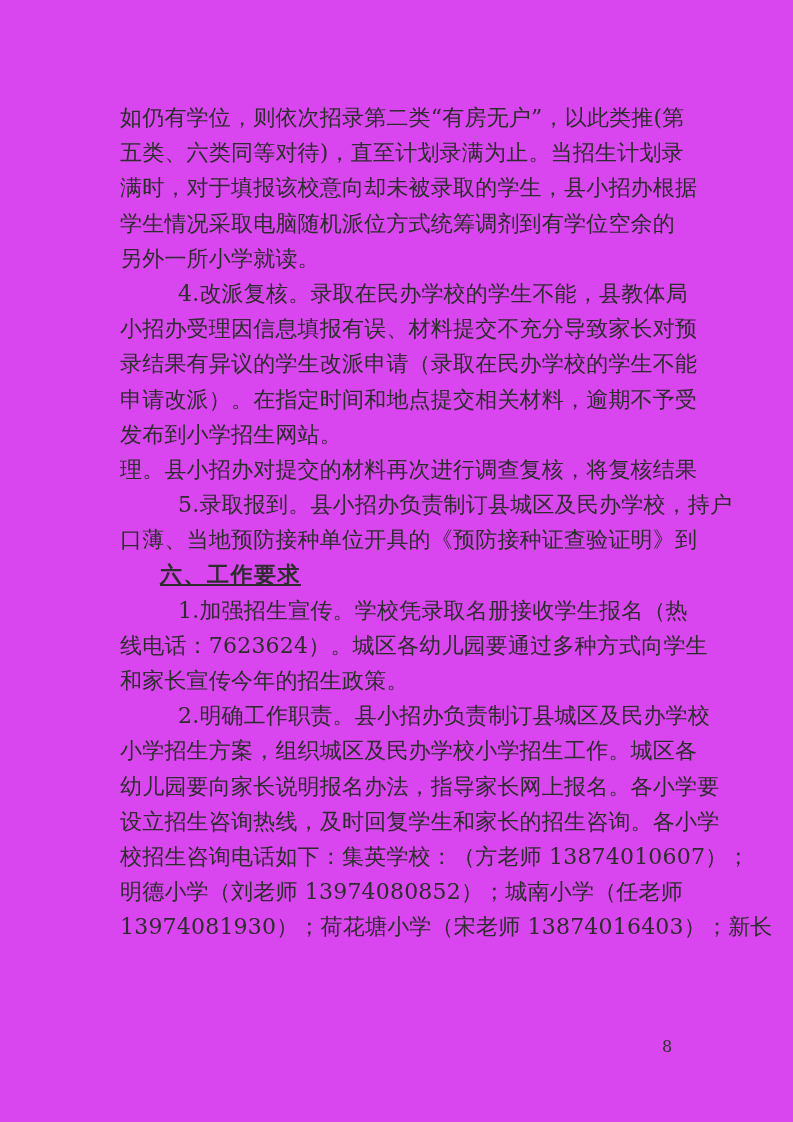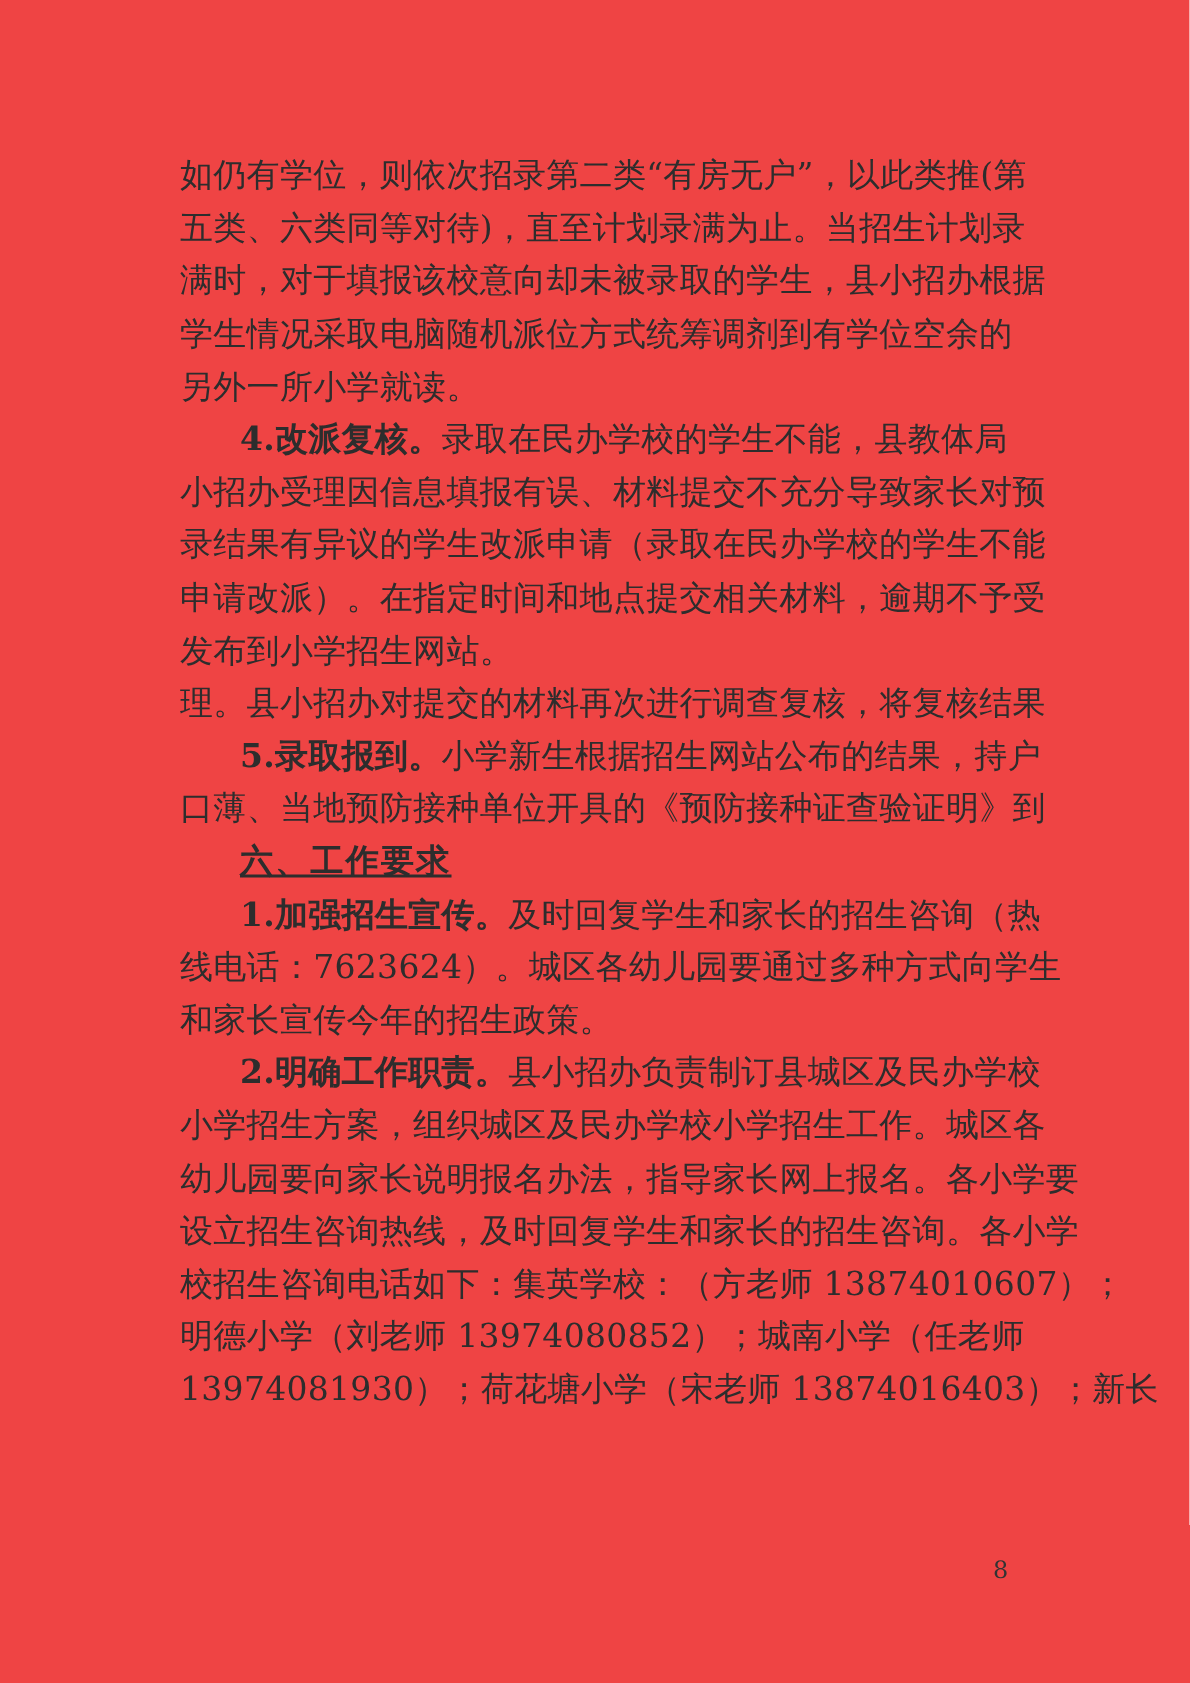--- a/index.html
+++ b/index.html
@@ -4,21 +4,21 @@
 <style>
   html, body {
     margin: 0;
     padding: 0;
     background: #ffffff;
   }
   .page {
     position: relative;
     width: 793px;
     height: 1122px;
-    background: #ef4444;
+    background: #d946ef;
     overflow: hidden;
     font-family: "DejaVu Serif", "Liberation Serif", serif;
   }
   .textblock {
     position: absolute;
     left: 120px;
     top: 100px;
     width: 572px;
   }
   .line {
@@ -29,21 +29,22 @@
     white-space: nowrap;
     letter-spacing: 0.2px;
   }
   .line.indent {
     padding-left: 40px;
   }
   .seg-regular {
     font-weight: 400;
   }
   .seg-bold {
-    font-weight: 700;
+    font-weight: 400;
+    margin-left: 18px;
   }
   .seg-heading {
     font-weight: 700;
     font-family: "DejaVu Sans", "Liberation Sans", sans-serif;
     letter-spacing: 1.5px;
     text-decoration: underline;
   }
   .pagenum {
     position: absolute;
     left: 662px;
@@ -63,24 +64,24 @@
       <div class="line"><span class="seg-regular">五类、六类同等对待)，直至计划录满为止。当招生计划录</span></div>
       <div class="line"><span class="seg-regular">满时，对于填报该校意向却未被录取的学生，县小招办根据</span></div>
       <div class="line"><span class="seg-regular">学生情况采取电脑随机派位方式统筹调剂到有学位空余的</span></div>
       <div class="line"><span class="seg-regular">另外一所小学就读。</span></div>
       <div class="line indent"><span class="seg-bold">4.改派复核。</span><span class="seg-regular">录取在民办学校的学生不能，县教体局</span></div>
       <div class="line"><span class="seg-regular">小招办受理因信息填报有误、材料提交不充分导致家长对预</span></div>
       <div class="line"><span class="seg-regular">录结果有异议的学生改派申请（录取在民办学校的学生不能</span></div>
       <div class="line"><span class="seg-regular">申请改派）。在指定时间和地点提交相关材料，逾期不予受</span></div>
       <div class="line"><span class="seg-regular">发布到小学招生网站。</span></div>
       <div class="line"><span class="seg-regular">理。县小招办对提交的材料再次进行调查复核，将复核结果</span></div>
-      <div class="line indent"><span class="seg-bold">5.录取报到。</span><span class="seg-regular">小学新生根据招生网站公布的结果，持户</span></div>
+      <div class="line indent"><span class="seg-bold">5.录取报到。</span><span class="seg-regular">县小招办负责制订县城区及民办学校，持户</span></div>
       <div class="line"><span class="seg-regular">口薄、当地预防接种单位开具的《预防接种证查验证明》到</span></div>
       <div class="line indent"><span class="seg-heading">六、工作要求</span></div>
-      <div class="line indent"><span class="seg-bold">1.加强招生宣传。</span><span class="seg-regular">及时回复学生和家长的招生咨询（热</span></div>
+      <div class="line indent"><span class="seg-bold">1.加强招生宣传。</span><span class="seg-regular">学校凭录取名册接收学生报名（热</span></div>
       <div class="line"><span class="seg-regular">线电话：7623624）。城区各幼儿园要通过多种方式向学生</span></div>
       <div class="line"><span class="seg-regular">和家长宣传今年的招生政策。</span></div>
       <div class="line indent"><span class="seg-bold">2.明确工作职责。</span><span class="seg-regular">县小招办负责制订县城区及民办学校</span></div>
       <div class="line"><span class="seg-regular">小学招生方案，组织城区及民办学校小学招生工作。城区各</span></div>
       <div class="line"><span class="seg-regular">幼儿园要向家长说明报名办法，指导家长网上报名。各小学要</span></div>
       <div class="line"><span class="seg-regular">设立招生咨询热线，及时回复学生和家长的招生咨询。各小学</span></div>
       <div class="line"><span class="seg-regular">校招生咨询电话如下：集英学校：（方老师 13874010607）；</span></div>
       <div class="line"><span class="seg-regular">明德小学（刘老师 13974080852）；城南小学（任老师</span></div>
       <div class="line"><span class="seg-regular">13974081930）；荷花塘小学（宋老师 13874016403）；新长</span></div>
     </div>

